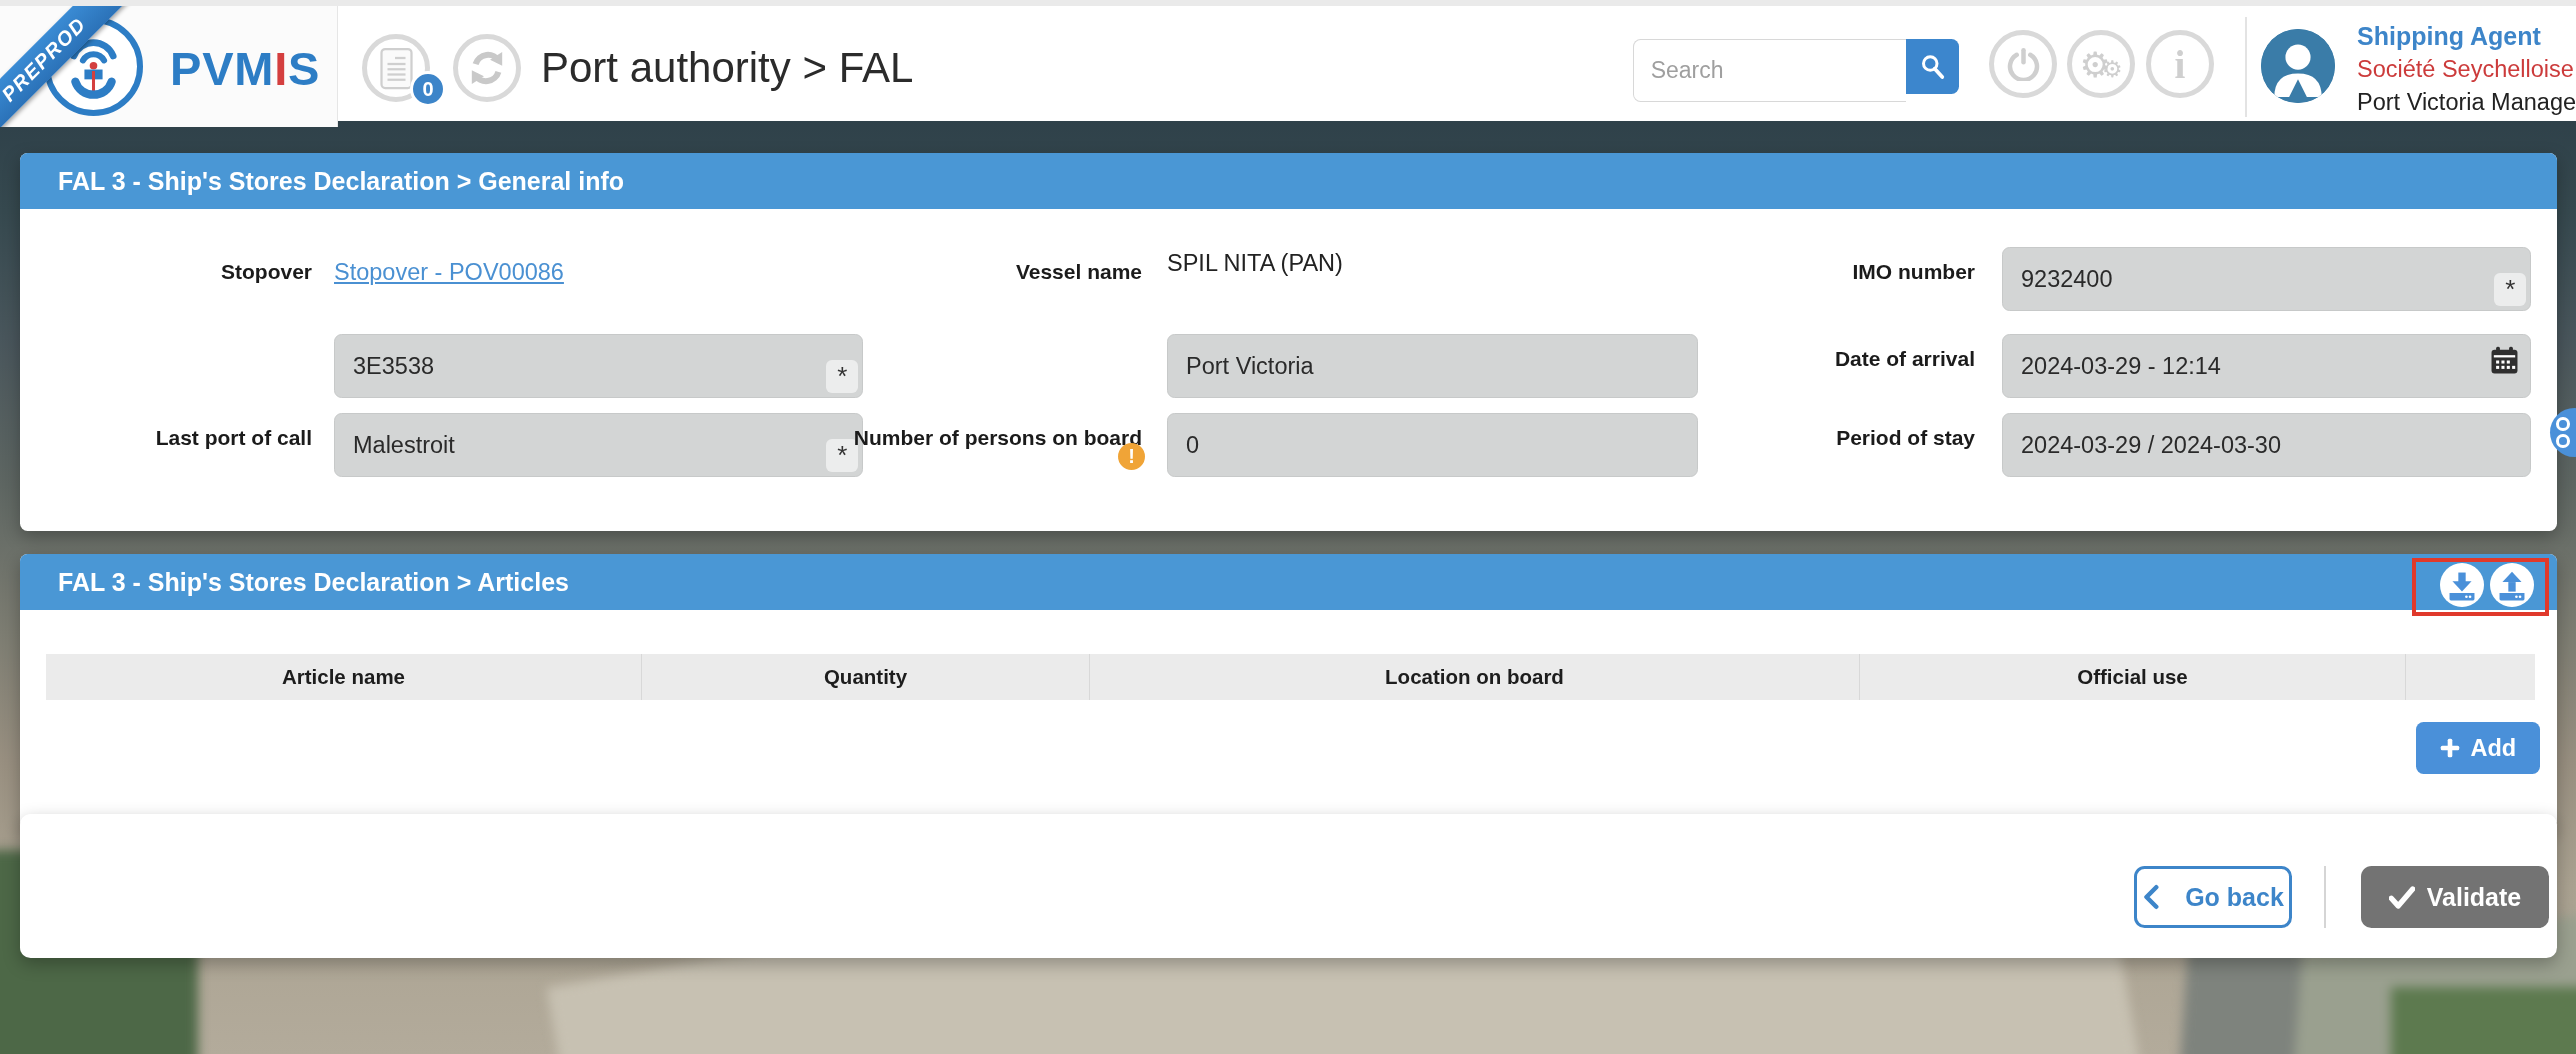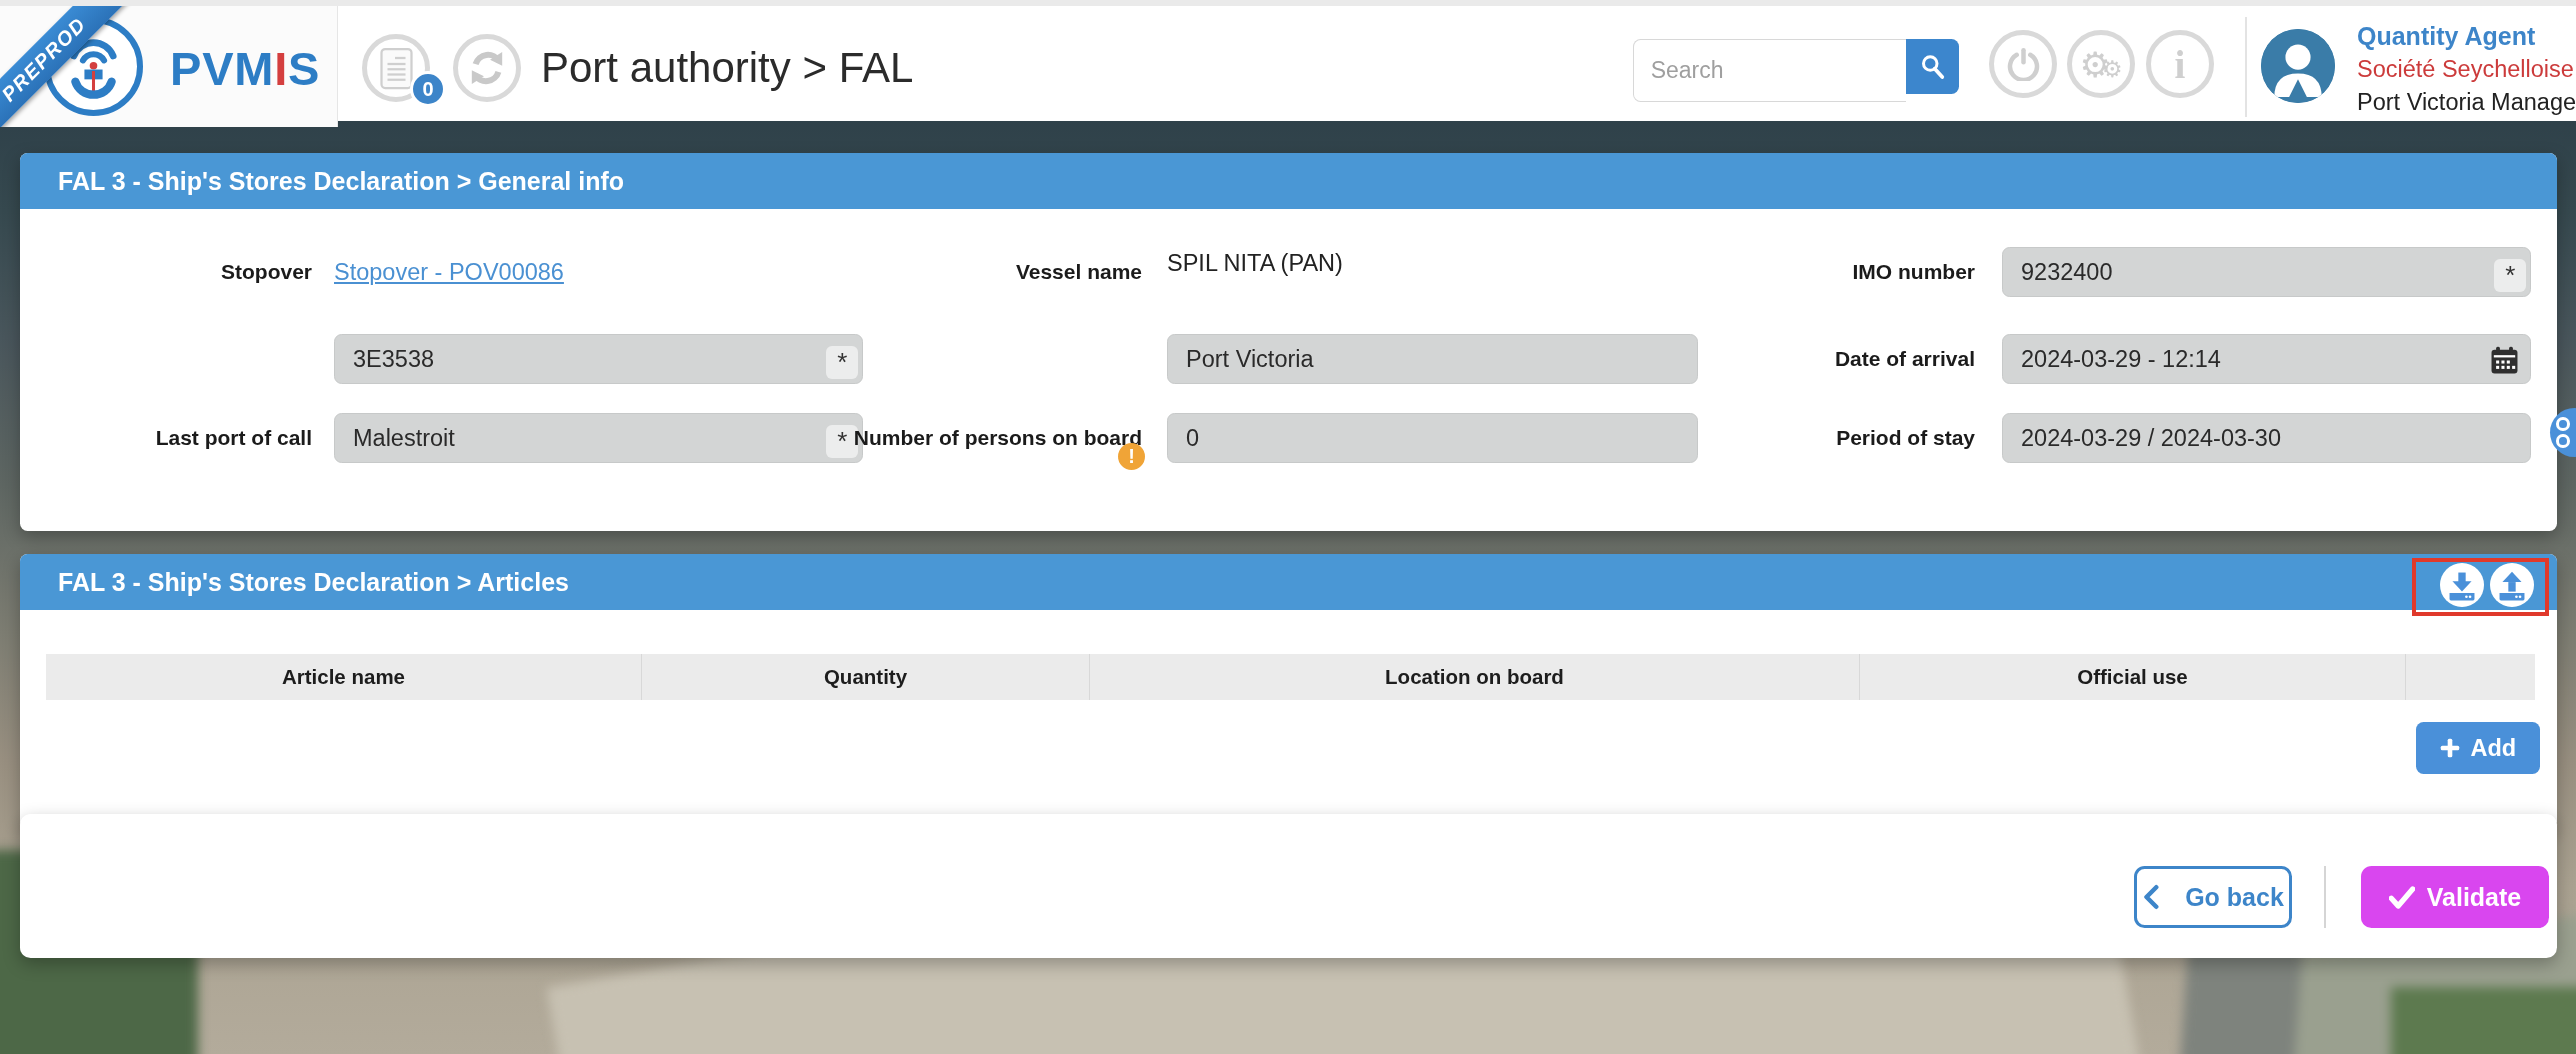--- a/index.html
+++ b/index.html
@@ -54,21 +54,21 @@
   .card-head { height:56px; background:#4a97d5; border-radius:7.6px 7.6px 0 0; display:flex; align-items:center;
     color:#fff; font-weight:bold; font-size:25px; padding-left:38px; position:relative; }
 
   .card1 { top:153px; height:378px; }
   .card2 { top:554px; height:275px; }
   .card3 { top:814px; height:144px; border-radius:10.6px; }
 
   .flabel { position:absolute; height:50px; display:flex; align-items:center; justify-content:flex-end;
     font-weight:bold; font-size:21px; color:#1b1b1b; text-align:right; line-height:24px; }
   .fval { position:absolute; height:50px; display:flex; align-items:center; font-size:23.5px; color:#222; }
-  .field { position:absolute; height:50px; background:#d3d5d5; border:0.8px solid #c7c9c9; border-radius:7.6px;
+  .field { position:absolute; height:64px; background:#d3d5d5; border:0.8px solid #c7c9c9; border-radius:7.6px;
     display:flex; align-items:center; padding:8px 18px; font-size:23.5px; color:#2a2a2a; }
   .req-chip { position:absolute; right:3.8px; bottom:3.8px; width:32px; height:33px; background:#eceded; border-radius:6px;
     display:flex; align-items:flex-end; justify-content:center; font-size:26px; color:#333; padding-bottom:1.5px; }
   .stopover-link { font-size:23.5px; color:#4a90d2; text-decoration:underline; cursor:pointer; }
   .warn-icon { position:absolute; left:1098px; top:290px; width:27px; height:27px; border-radius:50%; background:#f0a437;
     color:#fff; font-weight:bold; font-size:20px; display:flex; align-items:center; justify-content:center; }
   .cal-icon { position:absolute; right:10.6px; top:11.4px; }
 
   
   .io-btn { position:absolute; top:9px; width:44px; height:44px; border-radius:50%; background:#fff; cursor:pointer;
@@ -81,21 +81,21 @@
   .atable .th:last-child { border-right:none; }
   .add-btn { position:absolute; left:2396px; top:168px; width:124px; height:52px; background:#4a90d9; border:none; border-radius:7.6px;
     color:#fff; font-weight:bold; font-size:23.5px; display:flex; align-items:center; justify-content:center; gap:10.6px; cursor:pointer;
     font-family:"Liberation Sans",sans-serif; }
 
   
   .goback-btn { position:absolute; left:2114px; top:52px; width:158px; height:62px; background:#fff; border:3.8px solid #3d85c9;
     border-radius:10.6px; color:#3d85c9; font-weight:bold; font-size:25px; display:flex; align-items:center; justify-content:center;
     gap:25px; cursor:pointer; font-family:"Liberation Sans",sans-serif; }
   .foot-divider { position:absolute; left:2304px; top:52px; width:2.3px; height:62px; background:#d5d5d5; }
-  .validate-btn { position:absolute; left:2341px; top:52px; width:188px; height:62px; background:#d946ef; border:none;
+  .validate-btn { position:absolute; left:2341px; top:52px; width:188px; height:62px; background:#737373; border:none;
     border-radius:10.6px; color:#fff; font-weight:bold; font-size:25px; display:flex; align-items:center; justify-content:center;
     gap:12px; cursor:pointer; font-family:"Liberation Sans",sans-serif; }
 
   .float-widget { position:absolute; left:2550px; top:408px; width:49px; height:49px; border-radius:50%; background:#4a90d9;
     z-index:8; display:flex; flex-direction:column; align-items:flex-start; justify-content:center; gap:3px; padding-left:6px; }
   .float-widget .ring { width:13.7px; height:13.7px; border:3.8px solid #fff; border-radius:50%; }
 
   .gear-glyph { color:#cfcfcf; font-size:35px; line-height:1; }
   .gear-glyph .small { font-size:23px; margin-left:-9px; }
   .info-glyph { color:#cfcfcf; font-weight:bold; font-size:39px; font-family:"Liberation Serif",serif; }
@@ -181,21 +181,21 @@
   <div class="avatar">
     <svg width="74" height="74" viewBox="0 0 100 100">
       <circle cx="50" cy="50" r="50" fill="#3a7ca8"></circle>
       <circle cx="50" cy="38" r="17" fill="#fff"></circle>
       <path d="M18 92 Q18 60 50 60 Q82 60 82 92 Z" fill="#fff"></path>
       <polygon points="50,68 38,92 62,92" fill="#3a7ca8"></polygon>
     </svg>
   </div>
 
   <div class="user-block">
-    <div class="user-role">Quantity Agent</div>
+    <div class="user-role">Shipping Agent</div>
     <div class="user-company">Société Seychelloise De</div>
     <div class="user-org">Port Victoria Managemen</div>
   </div>
 </div>
 
 <div class="card card1">
   <div class="card-head">
     <span>FAL 3 - Ship's Stores Declaration &gt; General info</span>
   </div>
 

